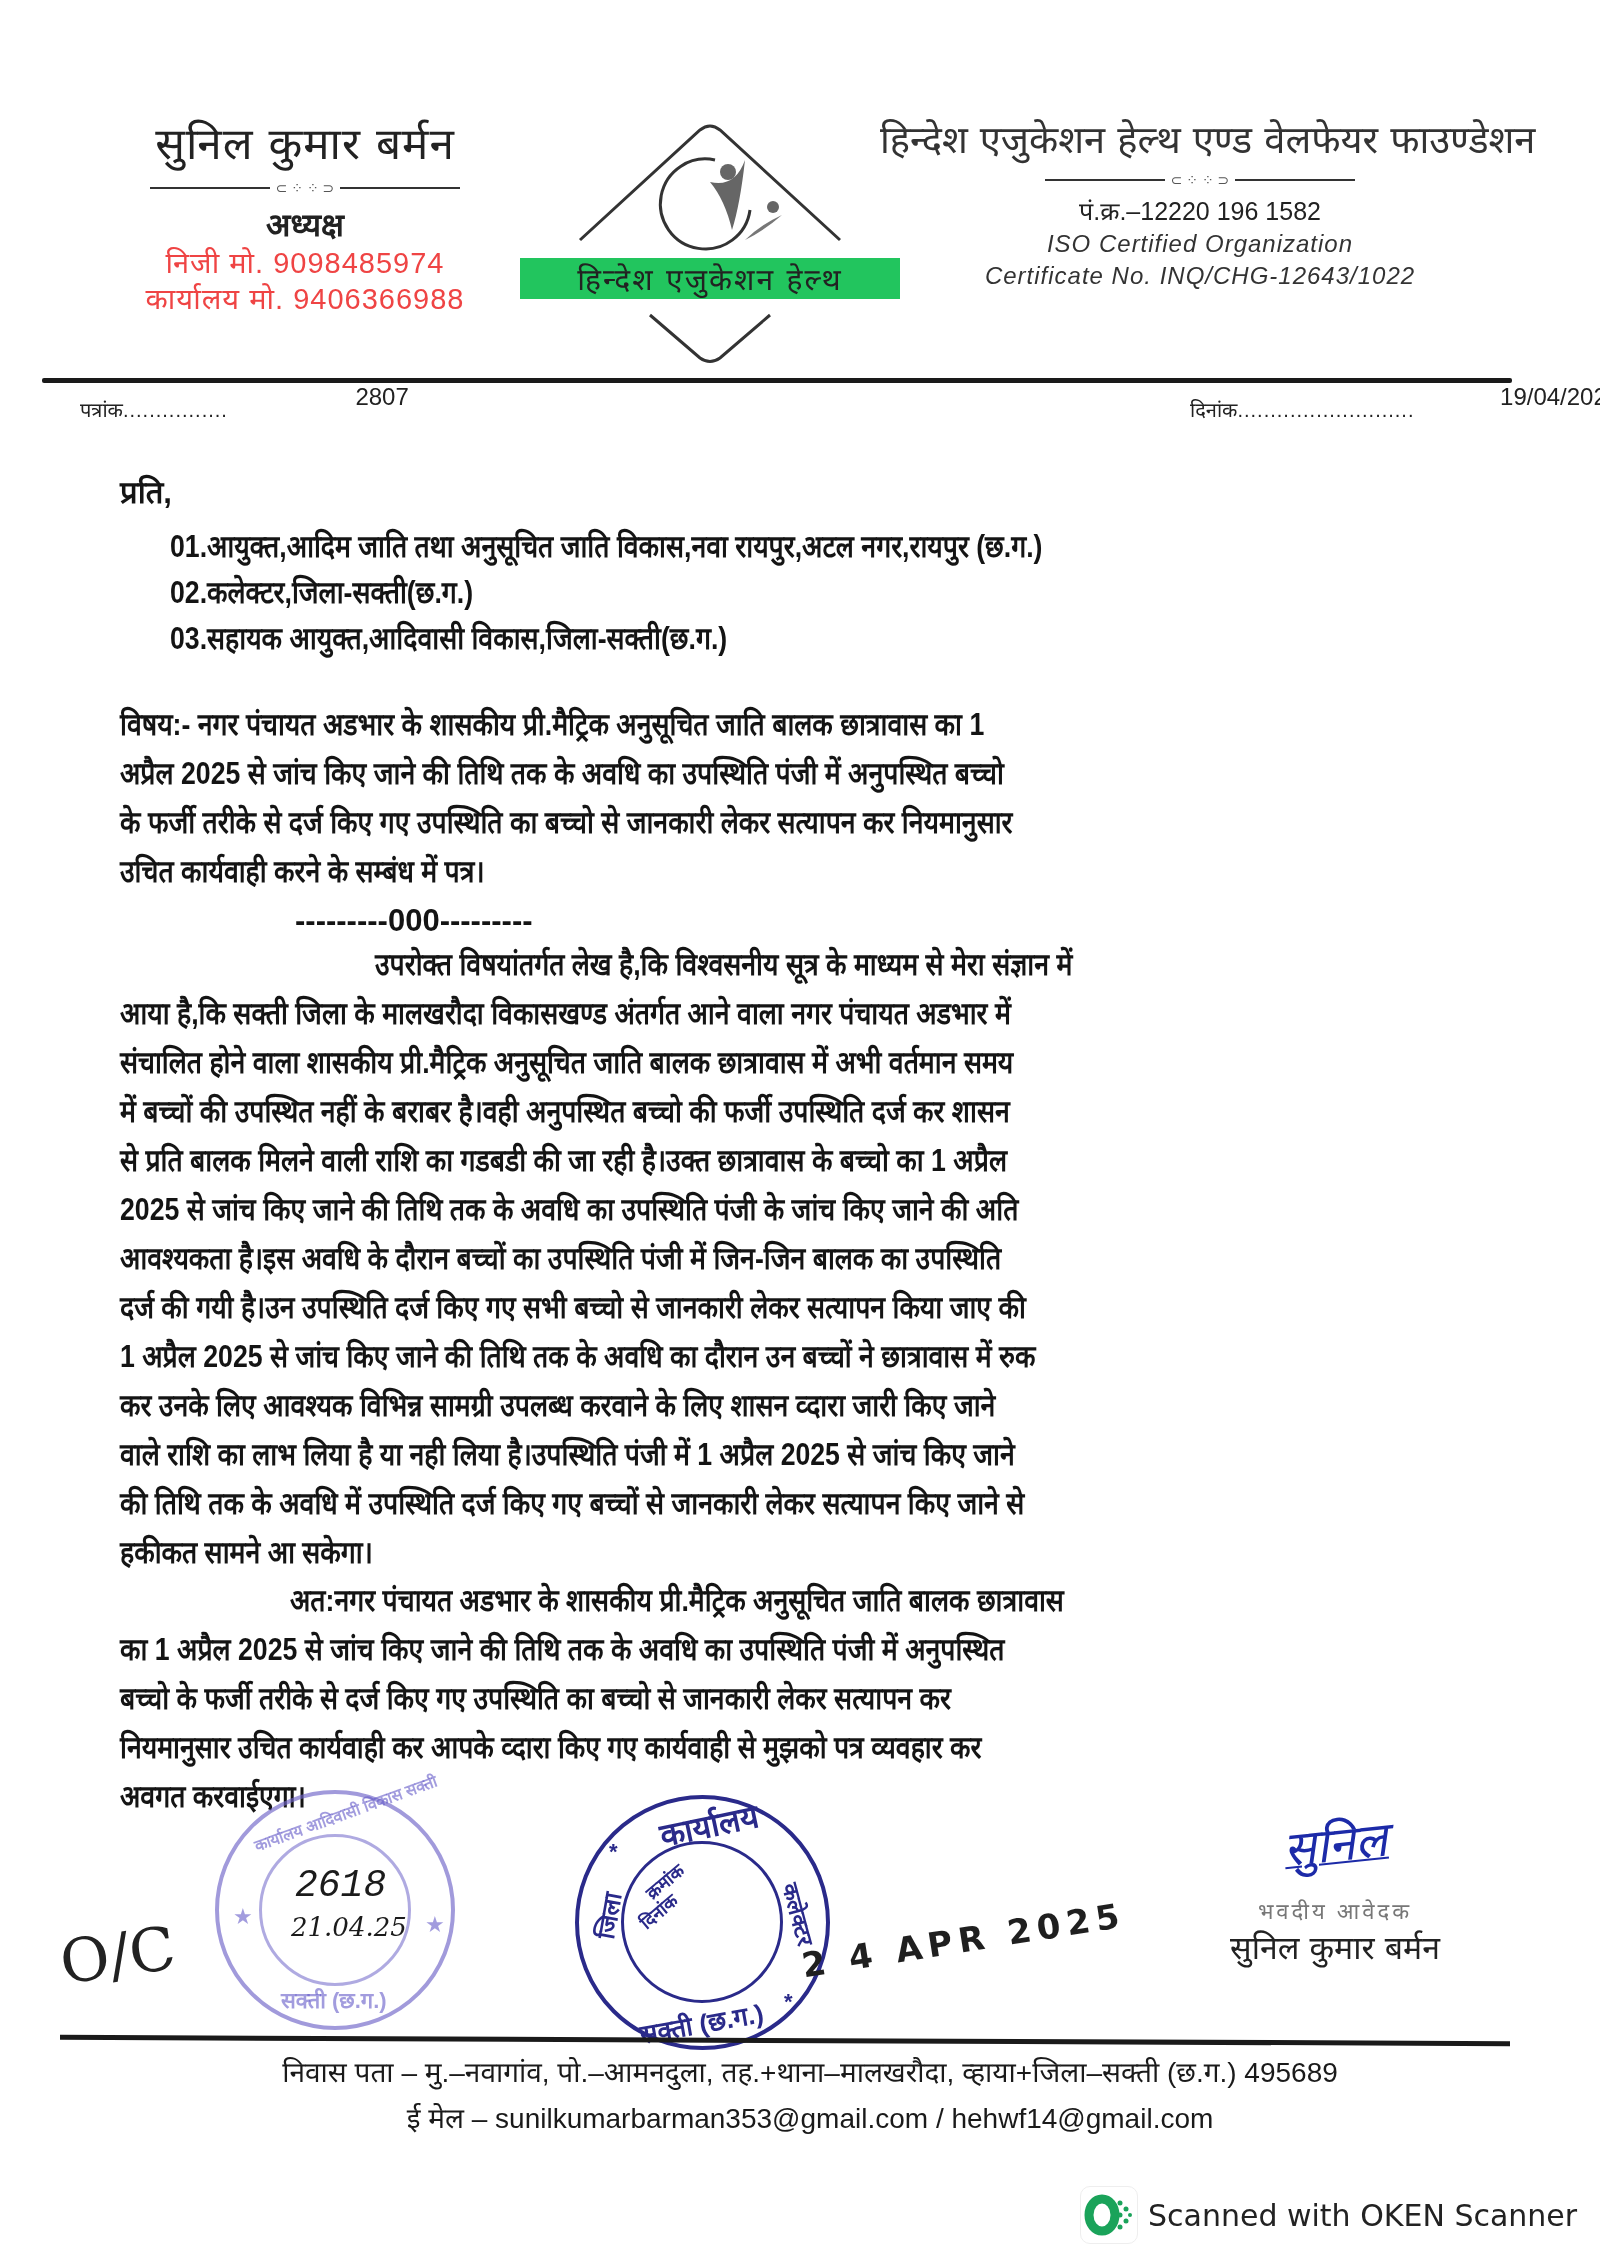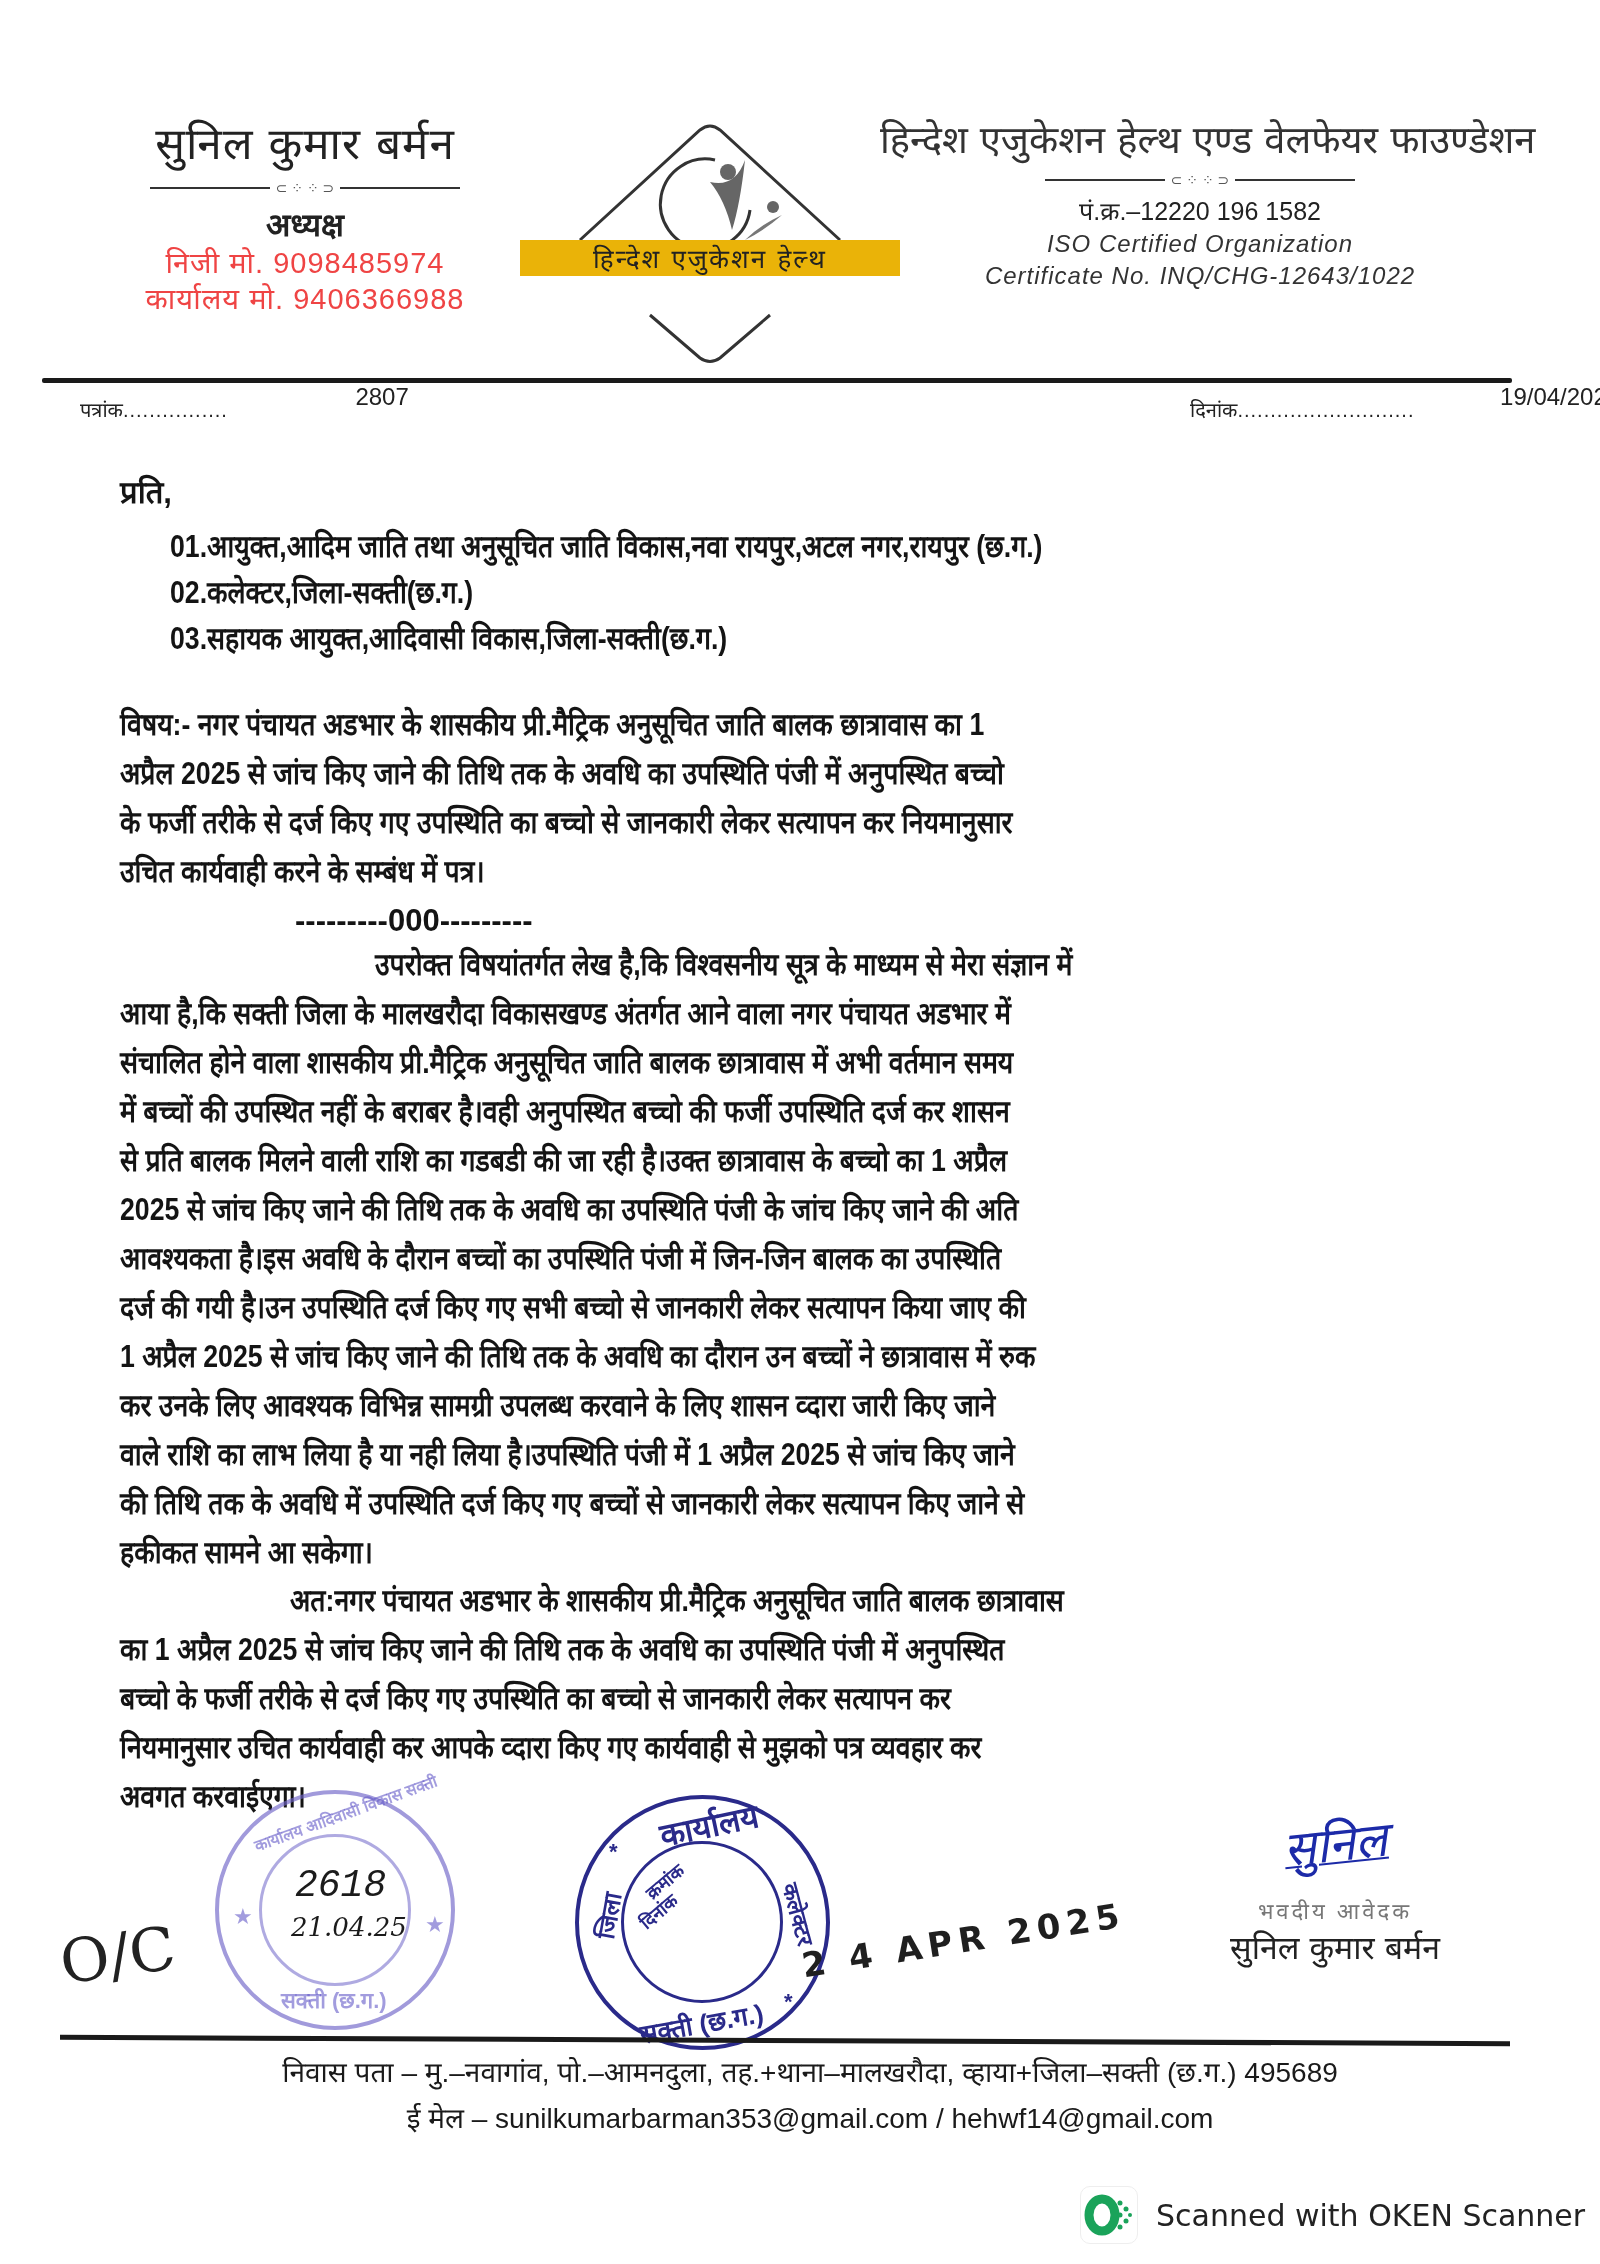--- a/index.html
+++ b/index.html
@@ -10,22 +10,22 @@
 
   
   .lh-left { left: 95px; top: 112px; width: 420px; text-align: center; }
   .lh-name { font-family: "DejaVu Serif", serif; font-size: 44px; font-weight: normal; color: #222; letter-spacing: 1px; }
   .flourish { display: flex; align-items: center; justify-content: center; gap: 6px; margin: 8px auto 6px; color: #555; font-size: 14px; }
   .flourish .line { height: 2px; background: #333; }
   .lh-role { font-size: 32px; font-weight: bold; color: #222; }
   .lh-phone { font-size: 29px; color: #ef4444; line-height: 36px; letter-spacing: 1px; text-align: center; }
 
   .lh-logo { left: 520px; top: 90px; width: 380px; height: 280px; }
-  .lh-logo-text { position: absolute; left: 0; top: 150px; width: 380px; text-align: center;
-                  font-family: "DejaVu Serif", serif; font-size: 26px; color: #222; letter-spacing: 2px; background: #eab308; }
+  .lh-logo-text { position: absolute; left: 0; top: 168px; width: 380px; text-align: center;
+                  font-family: "DejaVu Serif", serif; font-size: 30px; color: #222; letter-spacing: 2px; background: #22c55e; }
 
   .lh-right { left: 880px; top: 112px; width: 640px; text-align: center; }
   .lh-org { font-family: "DejaVu Serif", serif; font-size: 38px; color: #333; letter-spacing: 0px; white-space: nowrap; }
   .lh-reg { font-size: 25px; color: #222; line-height: 34px; }
   .lh-iso { font-size: 24px; color: #333; line-height: 32px; letter-spacing: 1px; font-style: italic; }
 
   .rule { left: 42px; width: 1470px; height: 5px; background: #1a1a1a; border-radius: 2px; }
 
   .refline { top: 395px; font-size: 20px; color: #222; }
   .refline .val { font-size: 24px; font-weight: normal; position: relative; top: -8px; }
@@ -56,21 +56,21 @@
   .ok-mark { left: 60px; top: 1920px; font-size: 60px; color: #222; font-family: "DejaVu Serif", serif; transform: rotate(-8deg); }
 
   .sig-block { left: 1170px; top: 1810px; width: 330px; text-align: center; }
   .sig-scribble { font-family: "DejaVu Serif", serif; font-style: italic; font-size: 48px; color: #1c2aa8;
                   transform: rotate(-6deg); display: inline-block; text-decoration: underline; text-decoration-thickness: 2px; }
   .sig-closing { font-size: 22px; color: #777; margin-top: 20px; letter-spacing: 3px; }
   .sig-name { font-family: "DejaVu Serif", serif; font-size: 32px; color: #222; }
 
   .footer-rule { left: 60px; top: 2038px; width: 1450px; height: 5px; background: #1a1a1a; transform: rotate(0.25deg); }
   .addr { left: 0; width: 1600px; text-align: center; font-size: 28px; color: #1a1a1a; padding-left: 20px; }
-  .scanner { left: 1080px; top: 2186px; display: flex; align-items: center; gap: 18px; }
+  .scanner { left: 1080px; top: 2186px; display: flex; align-items: center; gap: 10px; }
   .scanner-logo { width: 58px; height: 58px; border-radius: 10px; background: #fff; border: 1px solid #eee;
                   display: flex; align-items: center; justify-content: center; }
   .scanner-text { font-size: 30px; color: #222; font-family: "DejaVu Sans", sans-serif; }
 </style>
 </head>
 <body>
 
 <div class="abs lh-left">
   <div class="lh-name">सुनिल कुमार बर्मन</div>
   <div class="flourish">

